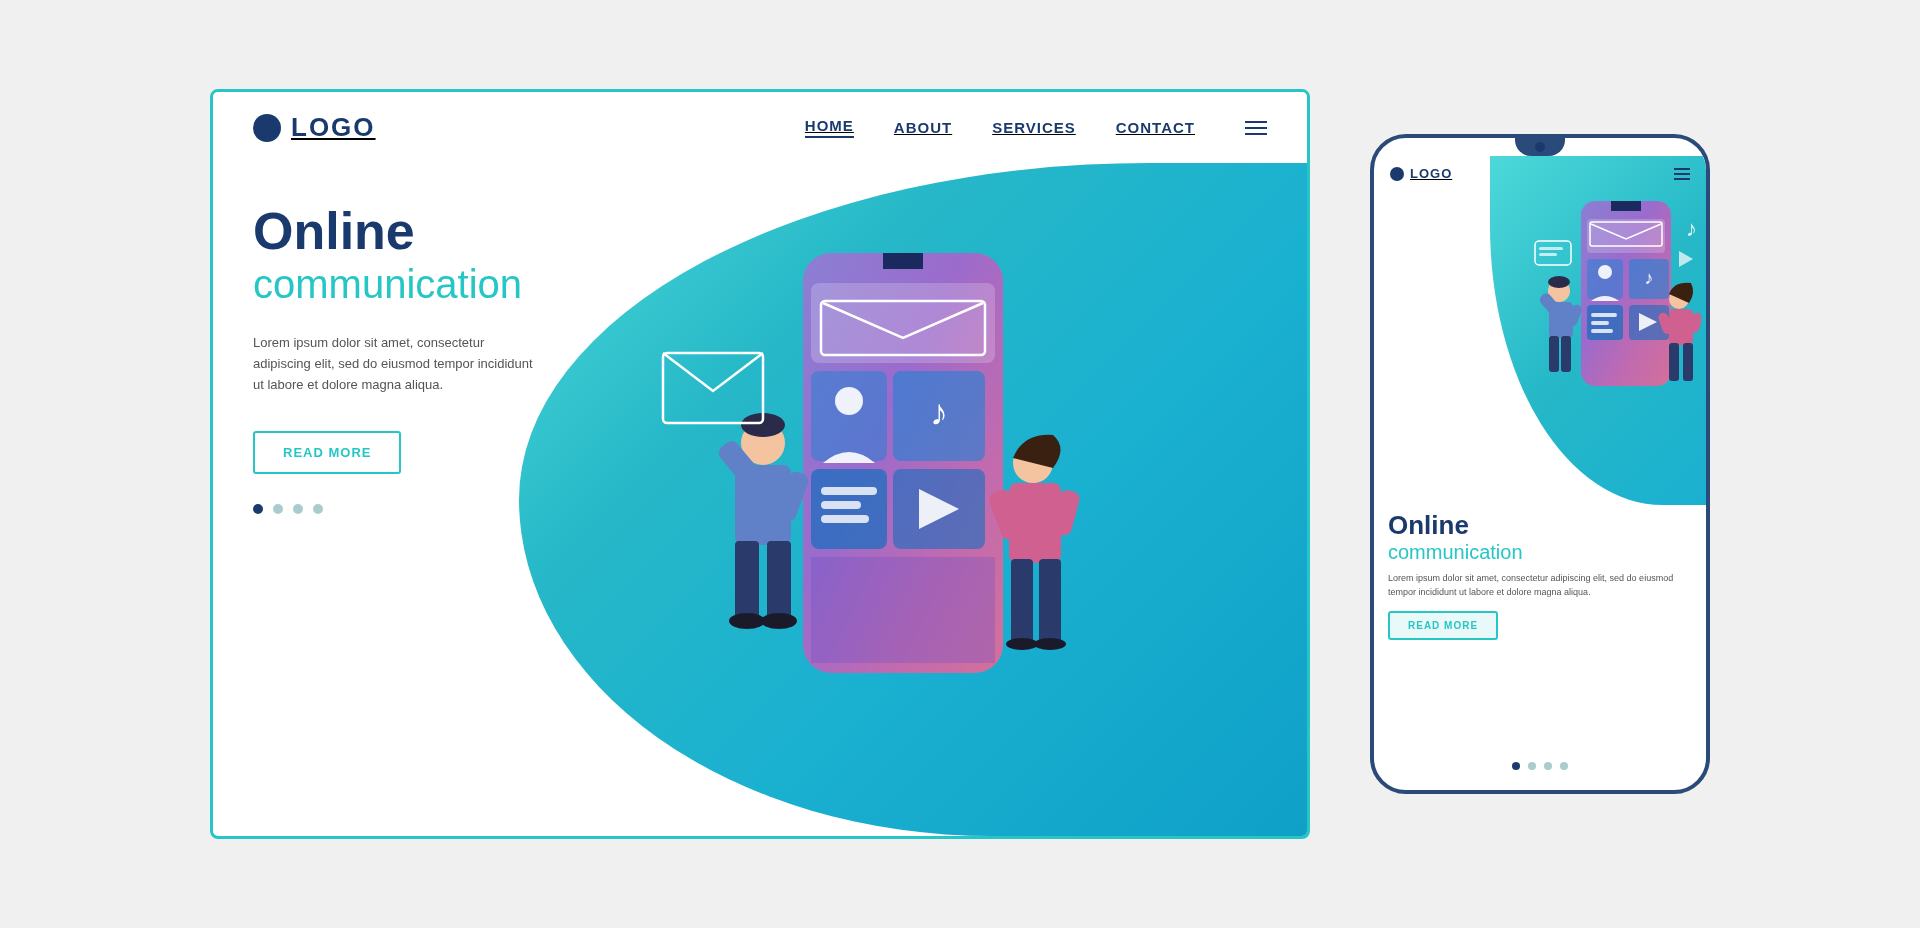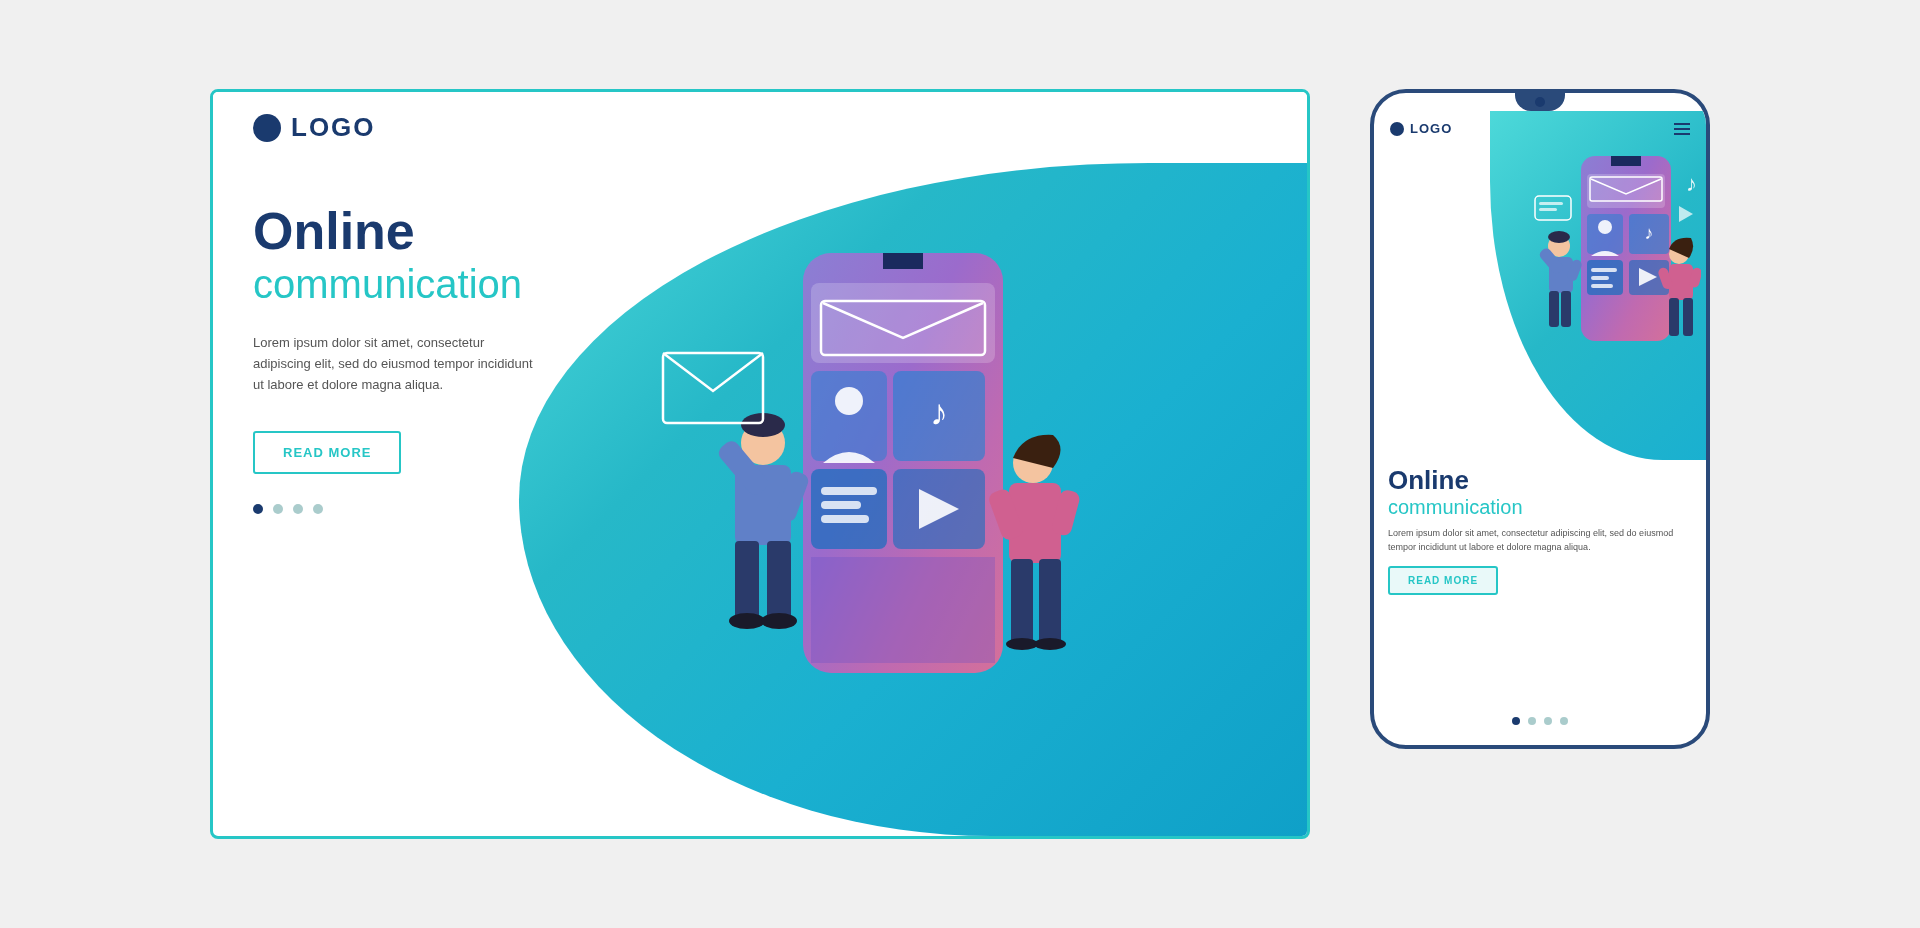--- a/index.html
+++ b/index.html
@@ -9,23 +9,25 @@
       background: #f0f0f0;
       display: flex;
       align-items: center;
       justify-content: center;
       font-family: 'Arial', sans-serif;
       overflow: hidden;
     }
 
     .page-wrapper {
       display: flex;
+      align-items: center;
       justify-content: center;
       gap: 60px;
       padding: 40px;
+      text-decoration: underline;
     }
 
     
     .desktop-mockup {
       width: 1100px;
       height: 750px;
       border: 3px solid #26c6c6;
       border-radius: 8px;
       background: #fff;
       position: relative;
@@ -322,20 +324,31 @@
 <body>
 
 <div class="page-wrapper">
 
   <div class="desktop-mockup">
 
     <nav class="nav-bar">
       <div class="logo-area">
         <div class="logo-dot"></div>
         <span class="logo-text">LOGO</span>
+      </div>
+      <div class="nav-links">
+        <a class="nav-link active">HOME</a>
+        <a class="nav-link">ABOUT</a>
+        <a class="nav-link">SERVICES</a>
+        <a class="nav-link">CONTACT</a>
+        <div class="menu-icon">
+          <span></span>
+          <span></span>
+          <span></span>
+        </div>
       </div>
     </nav>
 
     <div class="hero-section">
 
       <div class="teal-bg"></div>
 
       <div class="hero-left">
         <div class="hero-title-main">Online</div>
         <div class="hero-title-sub">communication</div>

